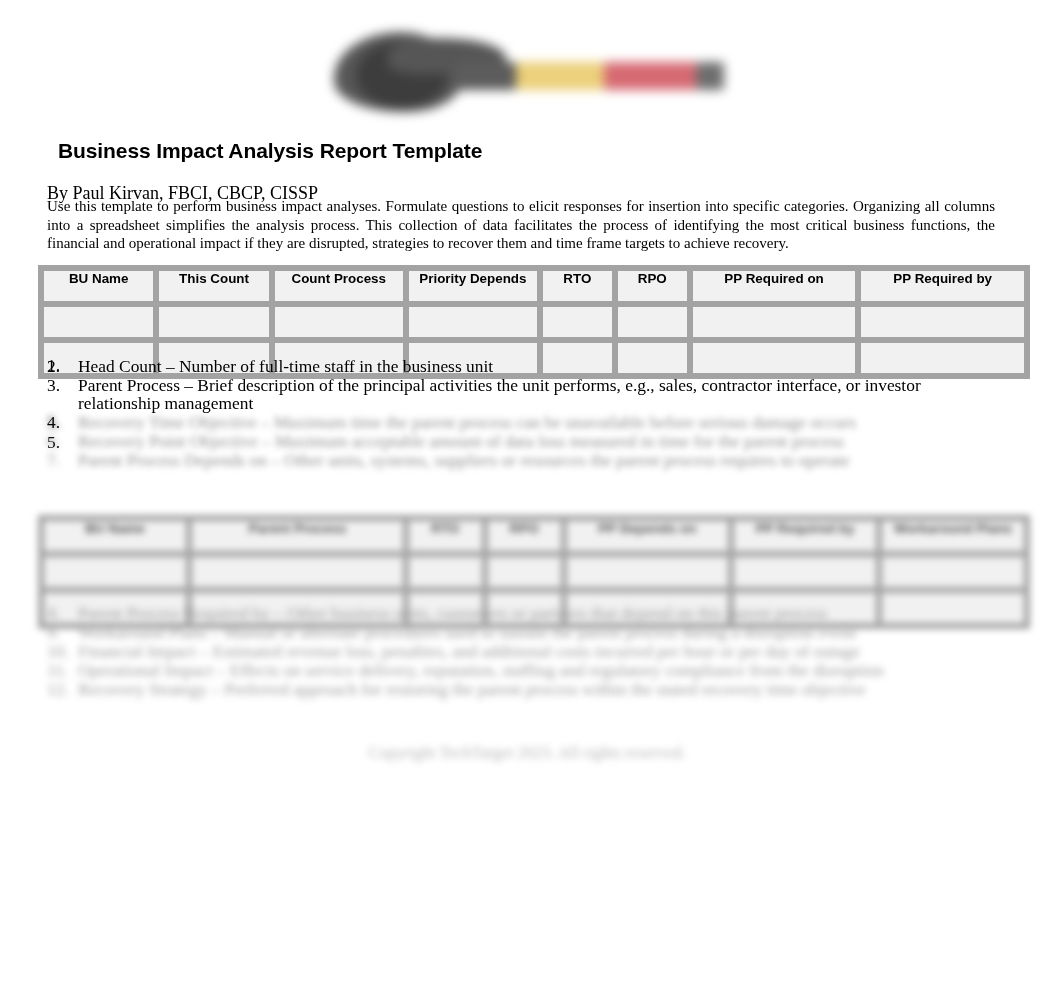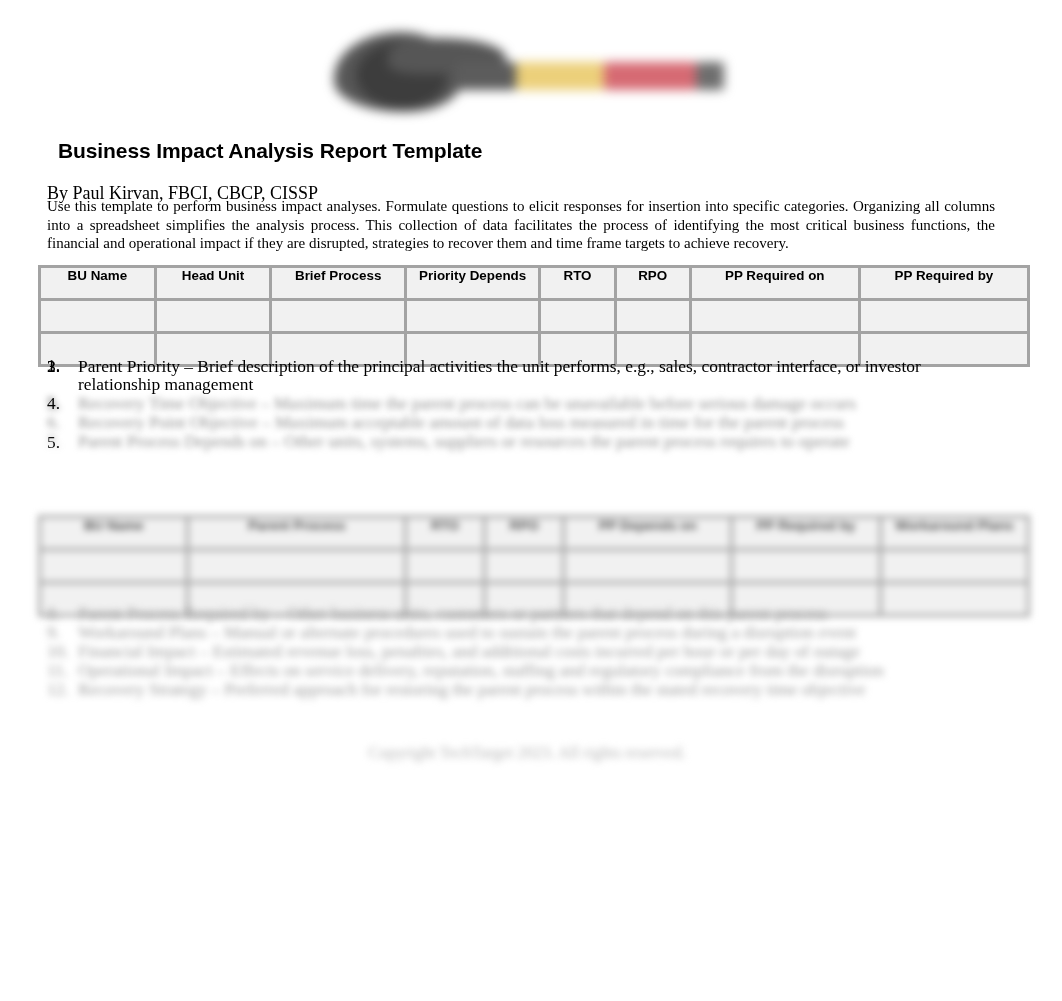--- a/index.html
+++ b/index.html
@@ -104,21 +104,21 @@
   }
 
   
   .bia-table {
     position: absolute;
     border-collapse: collapse;
     table-layout: fixed;
     background: #f1f1f1;
   }
   .bia-table td, .bia-table th {
-    border: 3px solid #a3a3a3;
+    border: 6px solid #a3a3a3;
     background: #f1f1f1;
     padding: 0;
     vertical-align: top;
   }
   .bia-table th {
     font-family: "Liberation Sans", "DejaVu Sans", sans-serif;
     font-weight: bold;
     font-size: 13.4px;
     text-align: center;
     height: 30px;
@@ -237,22 +237,22 @@
       <col style="width: 13.6%;">
       <col style="width: 13.6%;">
       <col style="width: 7.6%;">
       <col style="width: 7.6%;">
       <col style="width: 17.1%;">
       <col style="width: 17.1%;">
     </colgroup>
   <thead>
     <tr>
         <th>BU Name</th>
-        <th>Head Unit</th>
-        <th>Brief Process</th>
+        <th>This Count</th>
+        <th>Count Process</th>
         <th>Priority Depends</th>
         <th>RTO</th>
         <th>RPO</th>
         <th>PP Required on</th>
         <th>PP Required by</th>
       </tr>
   </thead>
   <tbody>
       <tr>
         <td>&nbsp;</td>
@@ -272,22 +272,22 @@
         <td>&nbsp;</td>
         <td>&nbsp;</td>
         <td>&nbsp;</td>
         <td>&nbsp;</td>
       </tr>
     </tbody>
 </table>
 
 <ol class="note-list">
     <li><span class="num">1.</span></li>
-    <li><span class="num">2.</span></li>
-    <li><span class="num">3.</span><span>Parent Priority – Brief description of the principal activities the unit performs, e.g., sales, contractor interface, or investor relationship management</span></li>
+    <li><span class="num">2.</span><span>Head Count – Number of full-time staff in the business unit</span></li>
+    <li><span class="num">3.</span><span>Parent Process – Brief description of the principal activities the unit performs, e.g., sales, contractor interface, or investor relationship management</span></li>
     <li><span class="num">4.</span></li>
     <li class="redacted partial-redact" style="filter: blur(3.4px);"><span class="num" style="filter: none; position: absolute; color: rgb(17, 17, 17);">5.</span><span>Recovery Time Objective – Maximum time the parent process can be unavailable before serious damage occurs</span></li>
     <li class="redacted"><span class="num">6.</span><span>Recovery Point Objective – Maximum acceptable amount of data loss measured in time for the parent process</span></li>
     <li class="redacted"><span class="num">7.</span><span>Parent Process Depends on – Other units, systems, suppliers or resources the parent process requires to operate</span></li>
   </ol>
 
 <table class="bia-table" id="table-two">
   <colgroup>
       <col style="width: 15%;">
       <col style="width: 22%;">

